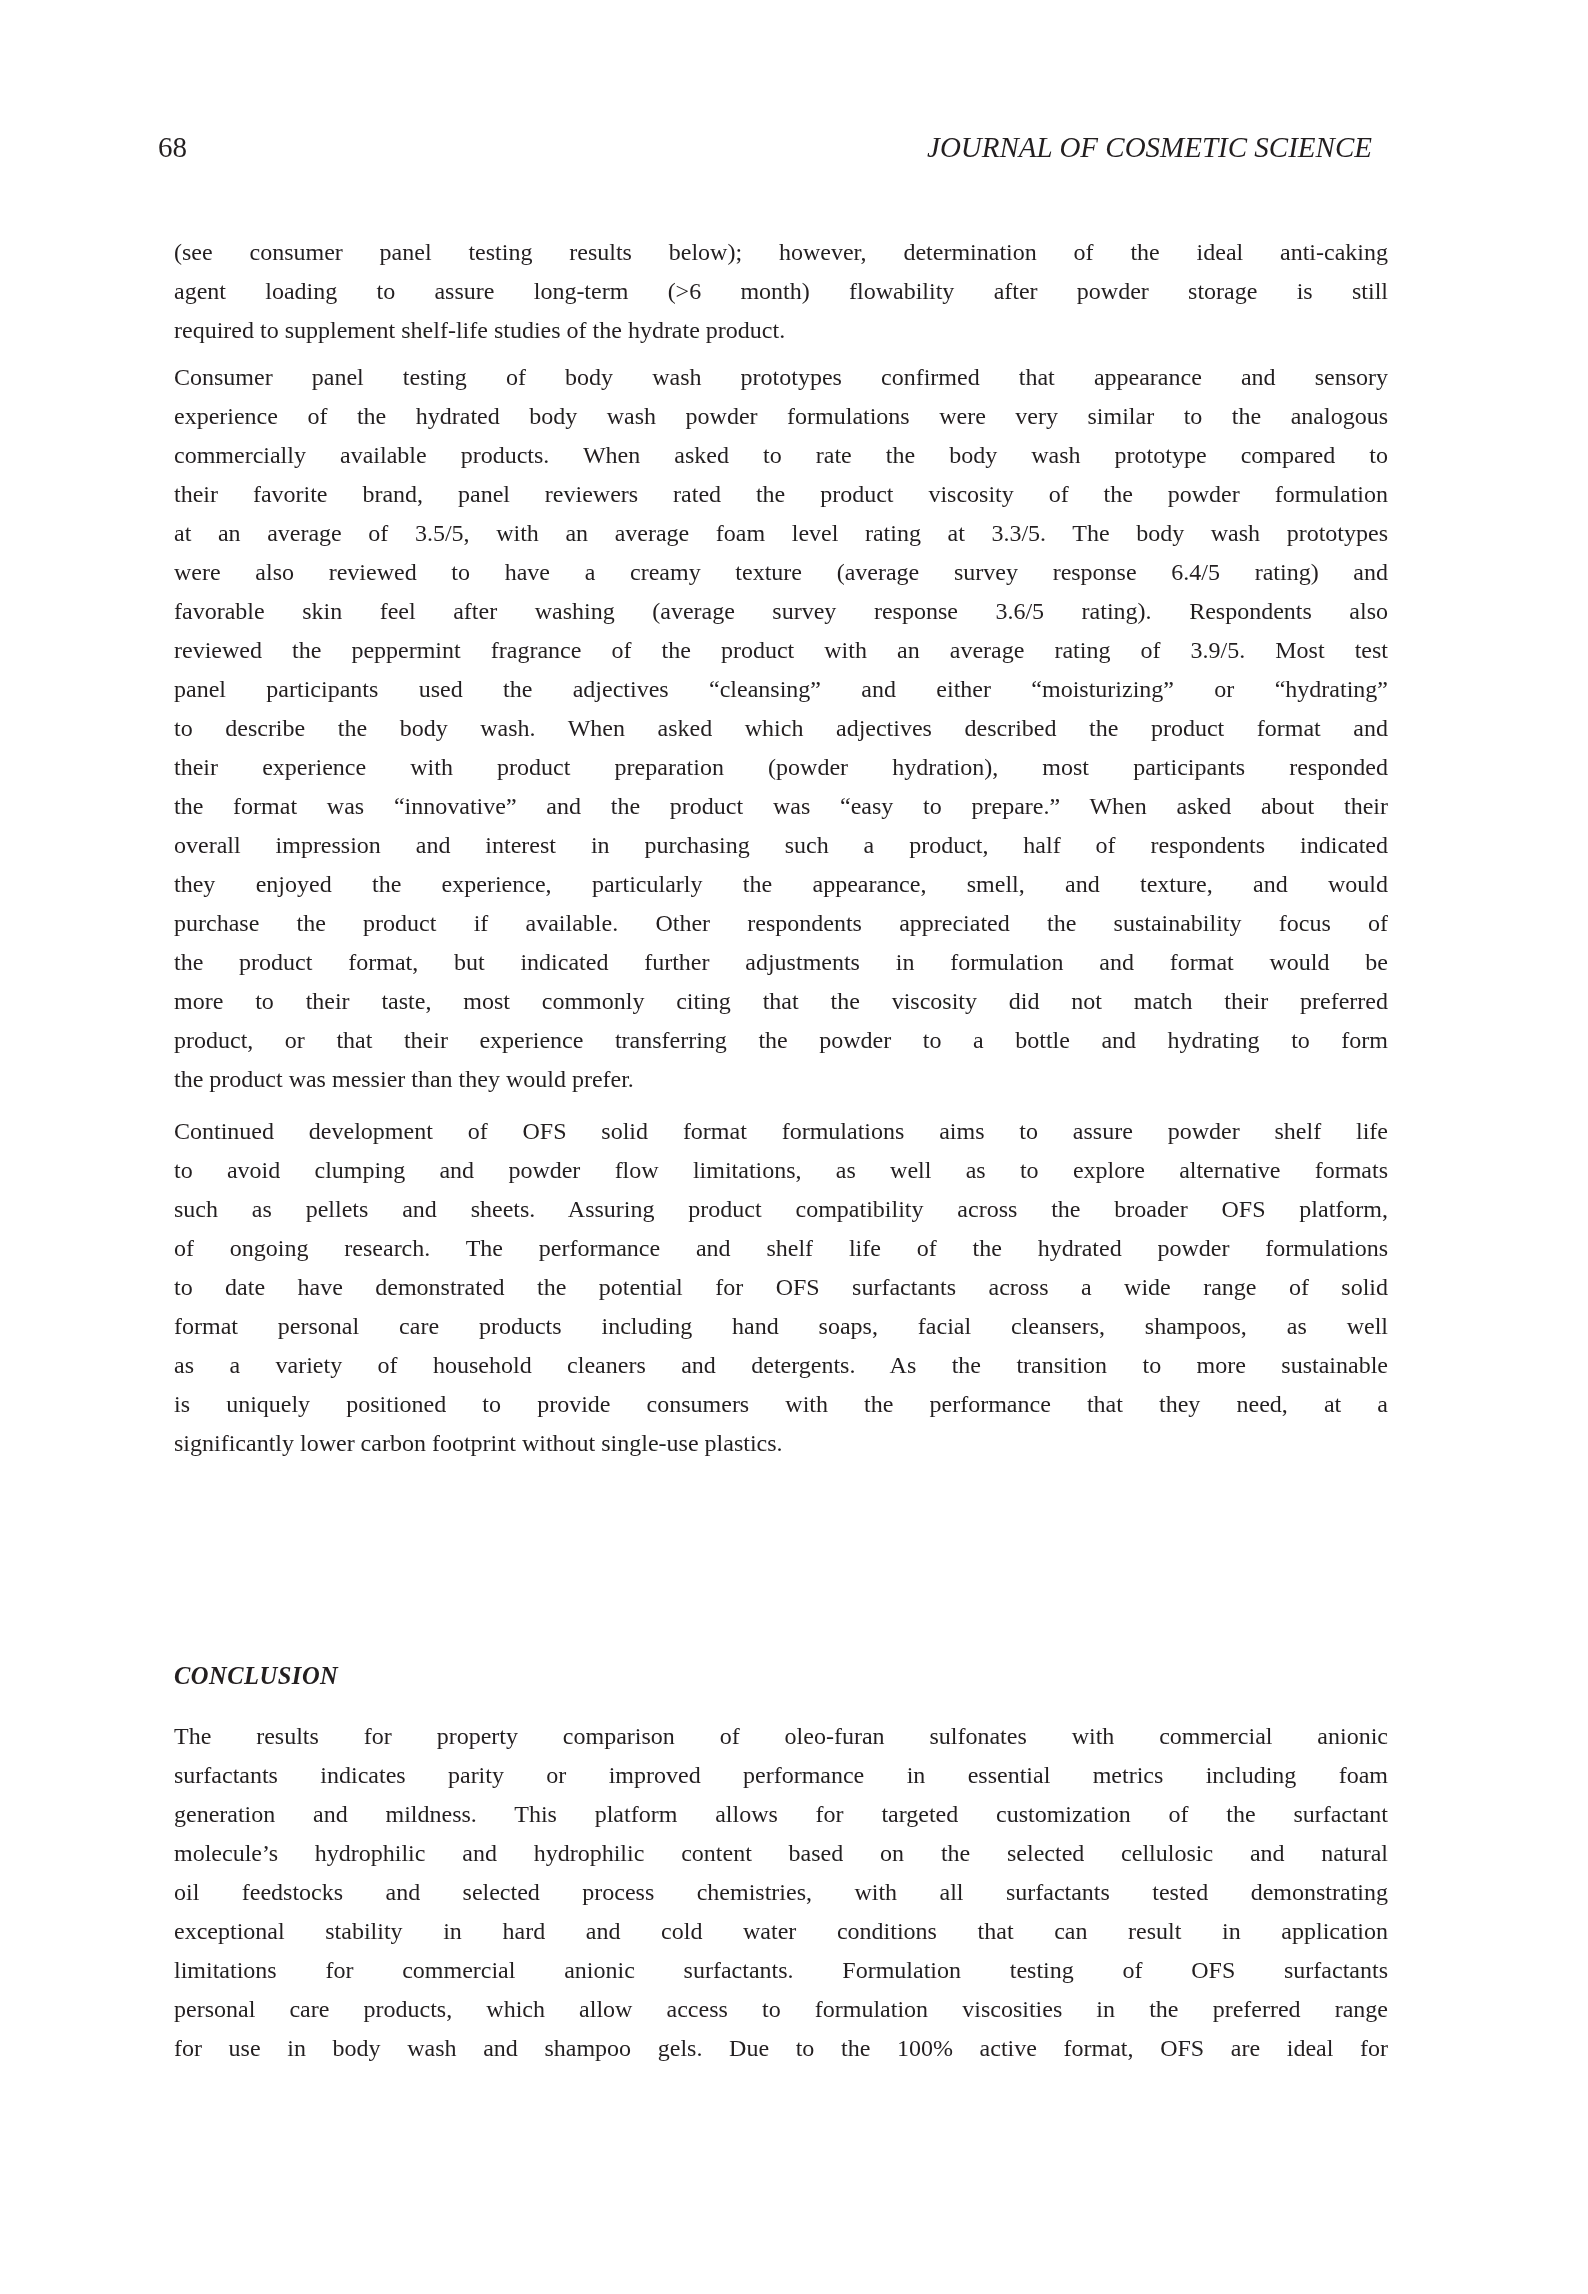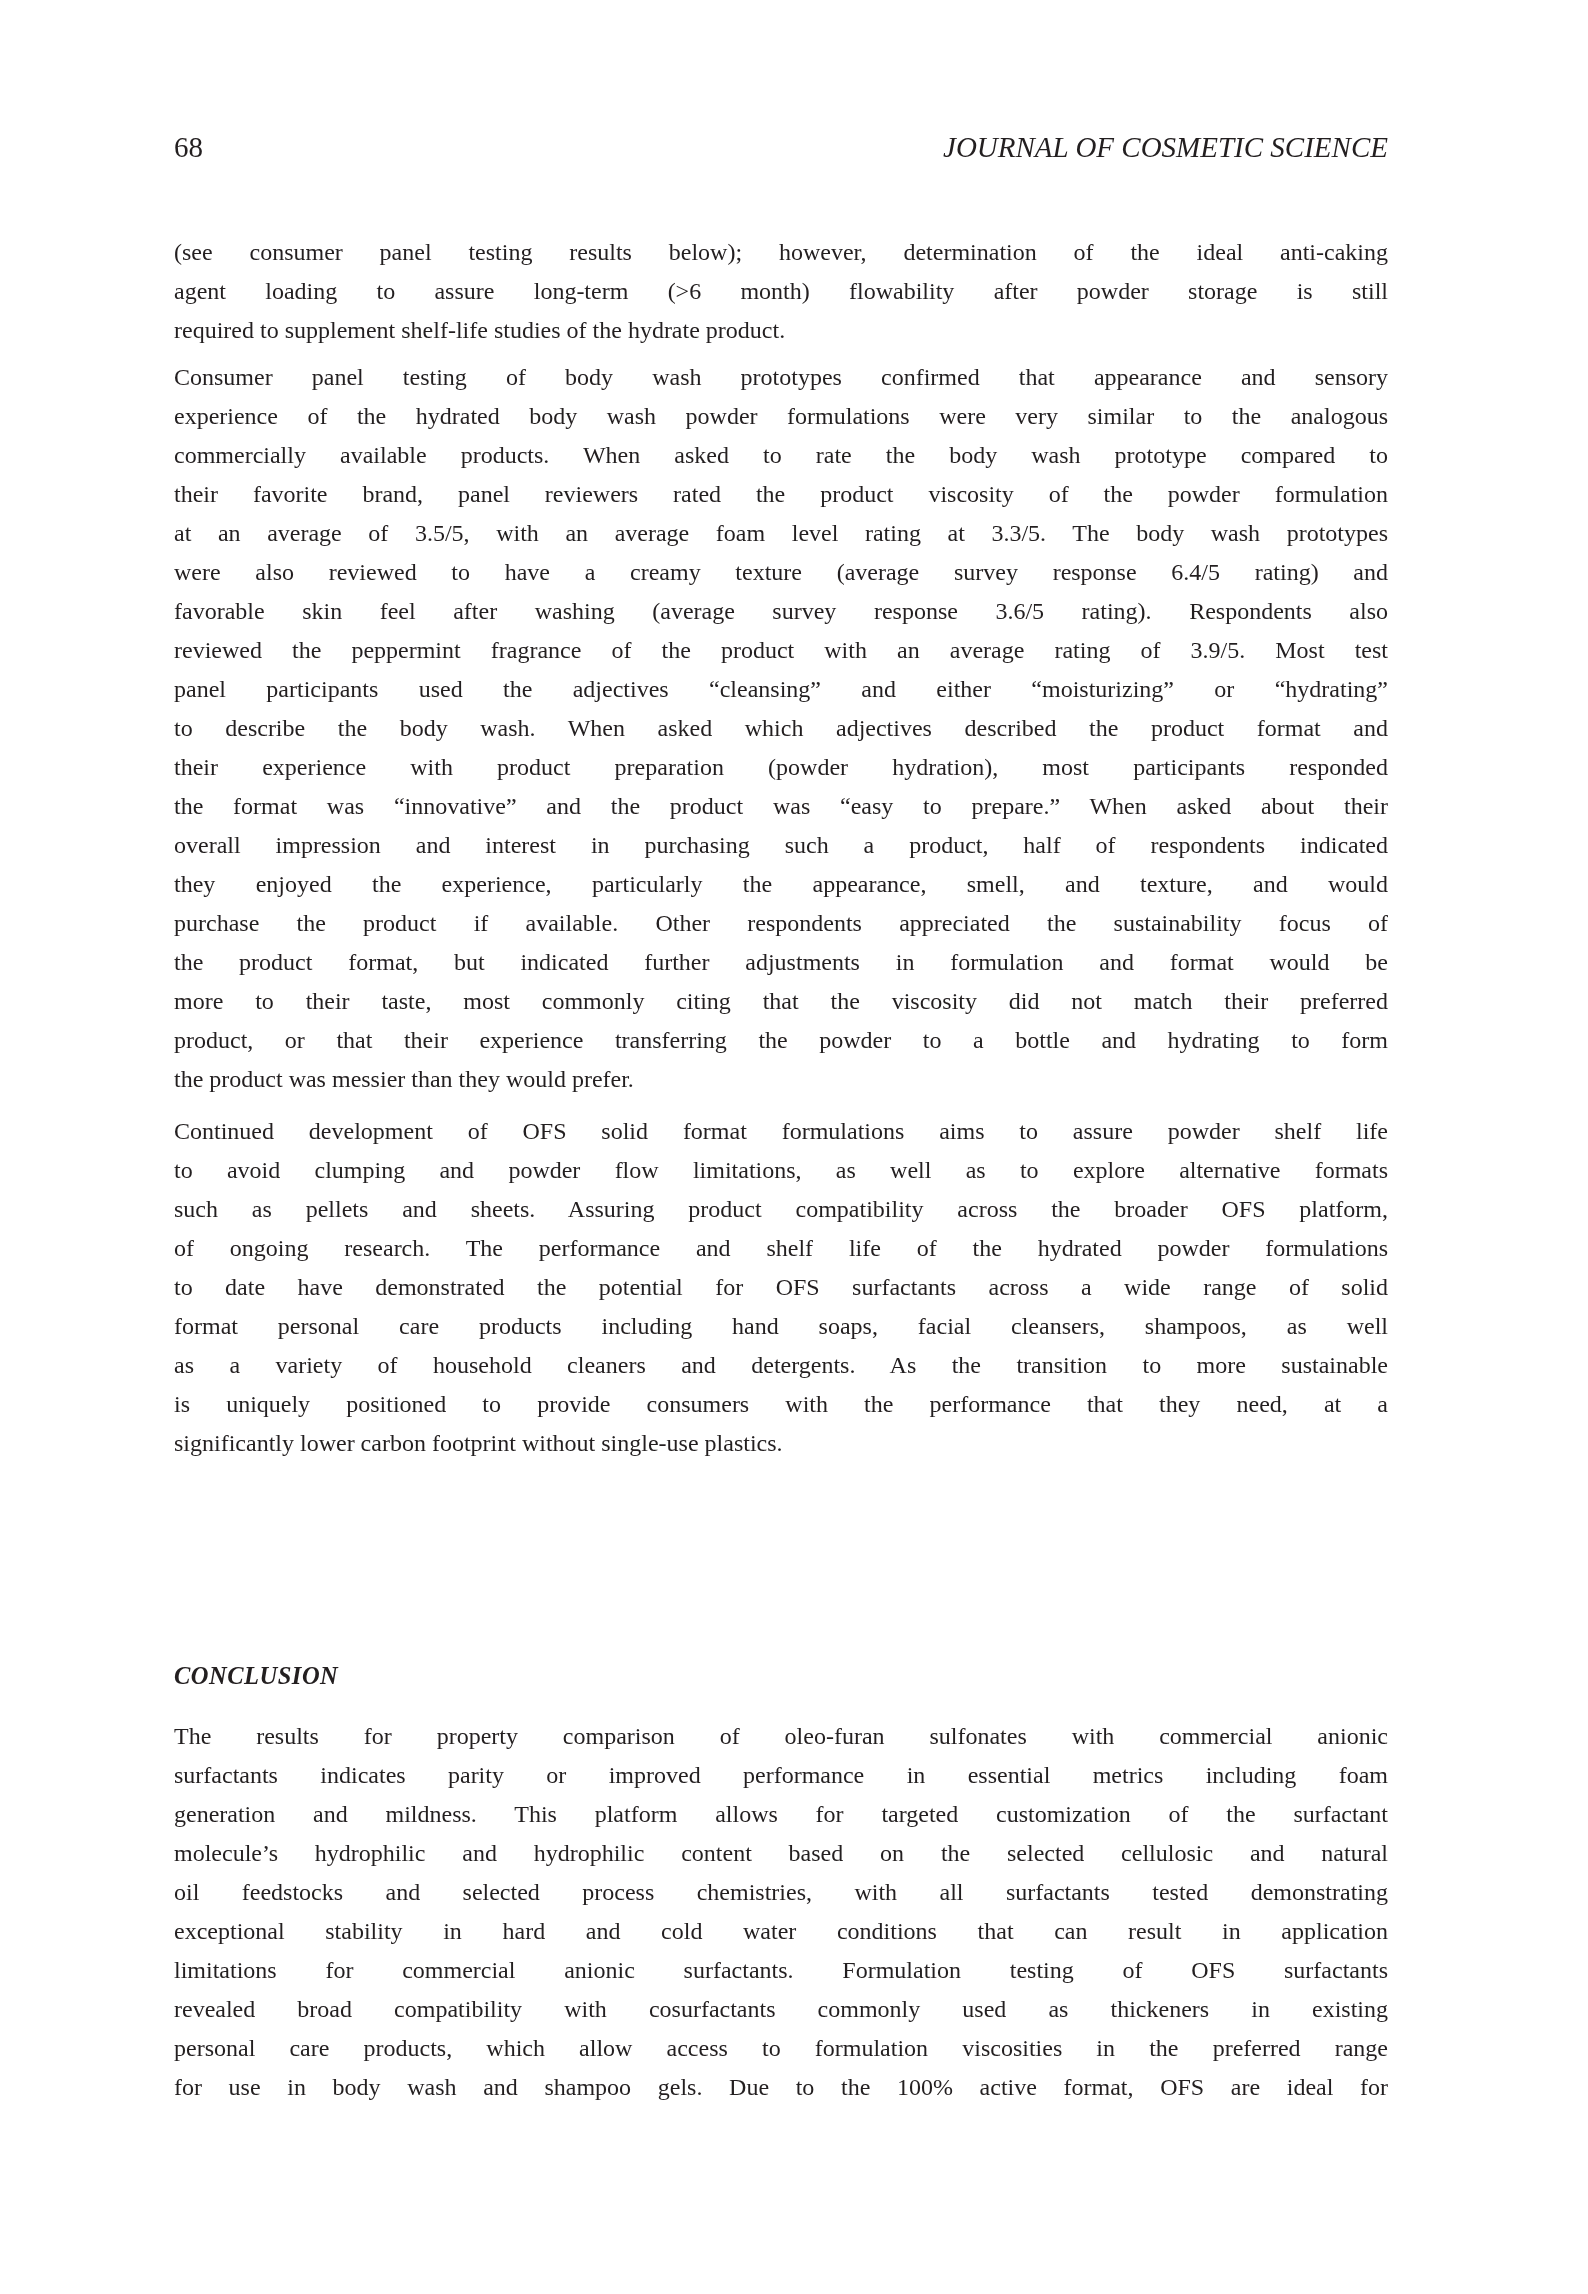--- a/index.html
+++ b/index.html
@@ -3,21 +3,21 @@
 <meta charset="utf-8">
 <style>
   html, body { margin: 0; padding: 0; background: #ffffff; }
   body { width: 1589px; height: 2295px; position: relative; overflow: hidden; }
   .page {
     position: absolute; left: 0; top: 0; width: 1589px; height: 2295px;
     color: #231f20;
     font-family: "Liberation Serif", "DejaVu Serif", serif;
   }
   .running-head {
-    position: absolute; top: 128px; left: 174px; width: 1214px; height: 38px;
+    position: absolute; top: 128px; left: 158px; width: 1214px; height: 38px;
     font-size: 29px; line-height: 38px;
   }
   .running-head .page-number { position: absolute; left: 0; top: 0; }
   .running-head .journal-title {
     position: absolute; left: 0; right: 0; top: 0; text-align: right; letter-spacing: 0px; font-style: italic;
   }
   .text-block {
     position: absolute; left: 174px; width: 1214px;
     font-size: 24px;
   }
@@ -85,19 +85,18 @@
   <div class="section-heading">CONCLUSION</div>
 
   <div class="text-block" style="top:1717px;">
     <span class="line">The results for property comparison of oleo-furan sulfonates with commercial anionic</span>
     <span class="line">surfactants indicates parity or improved performance in essential metrics including foam</span>
     <span class="line">generation and mildness. This platform allows for targeted customization of the surfactant</span>
     <span class="line">molecule’s hydrophilic and hydrophilic content based on the selected cellulosic and natural</span>
     <span class="line">oil feedstocks and selected process chemistries, with all surfactants tested demonstrating</span>
     <span class="line">exceptional stability in hard and cold water conditions that can result in application</span>
     <span class="line">limitations for commercial anionic surfactants. Formulation testing of OFS surfactants</span>
-    <span class="line">revealed broad compatibility with cosurfactants commonly used as thickeners in existing</span>
     <span class="line">personal care products, which allow access to formulation viscosities in the preferred range</span>
     <span class="line">for use in body wash and shampoo gels. Due to the 100% active format, OFS are ideal for</span>
   </div>
 
 </div>
 
 
 </body></html>

